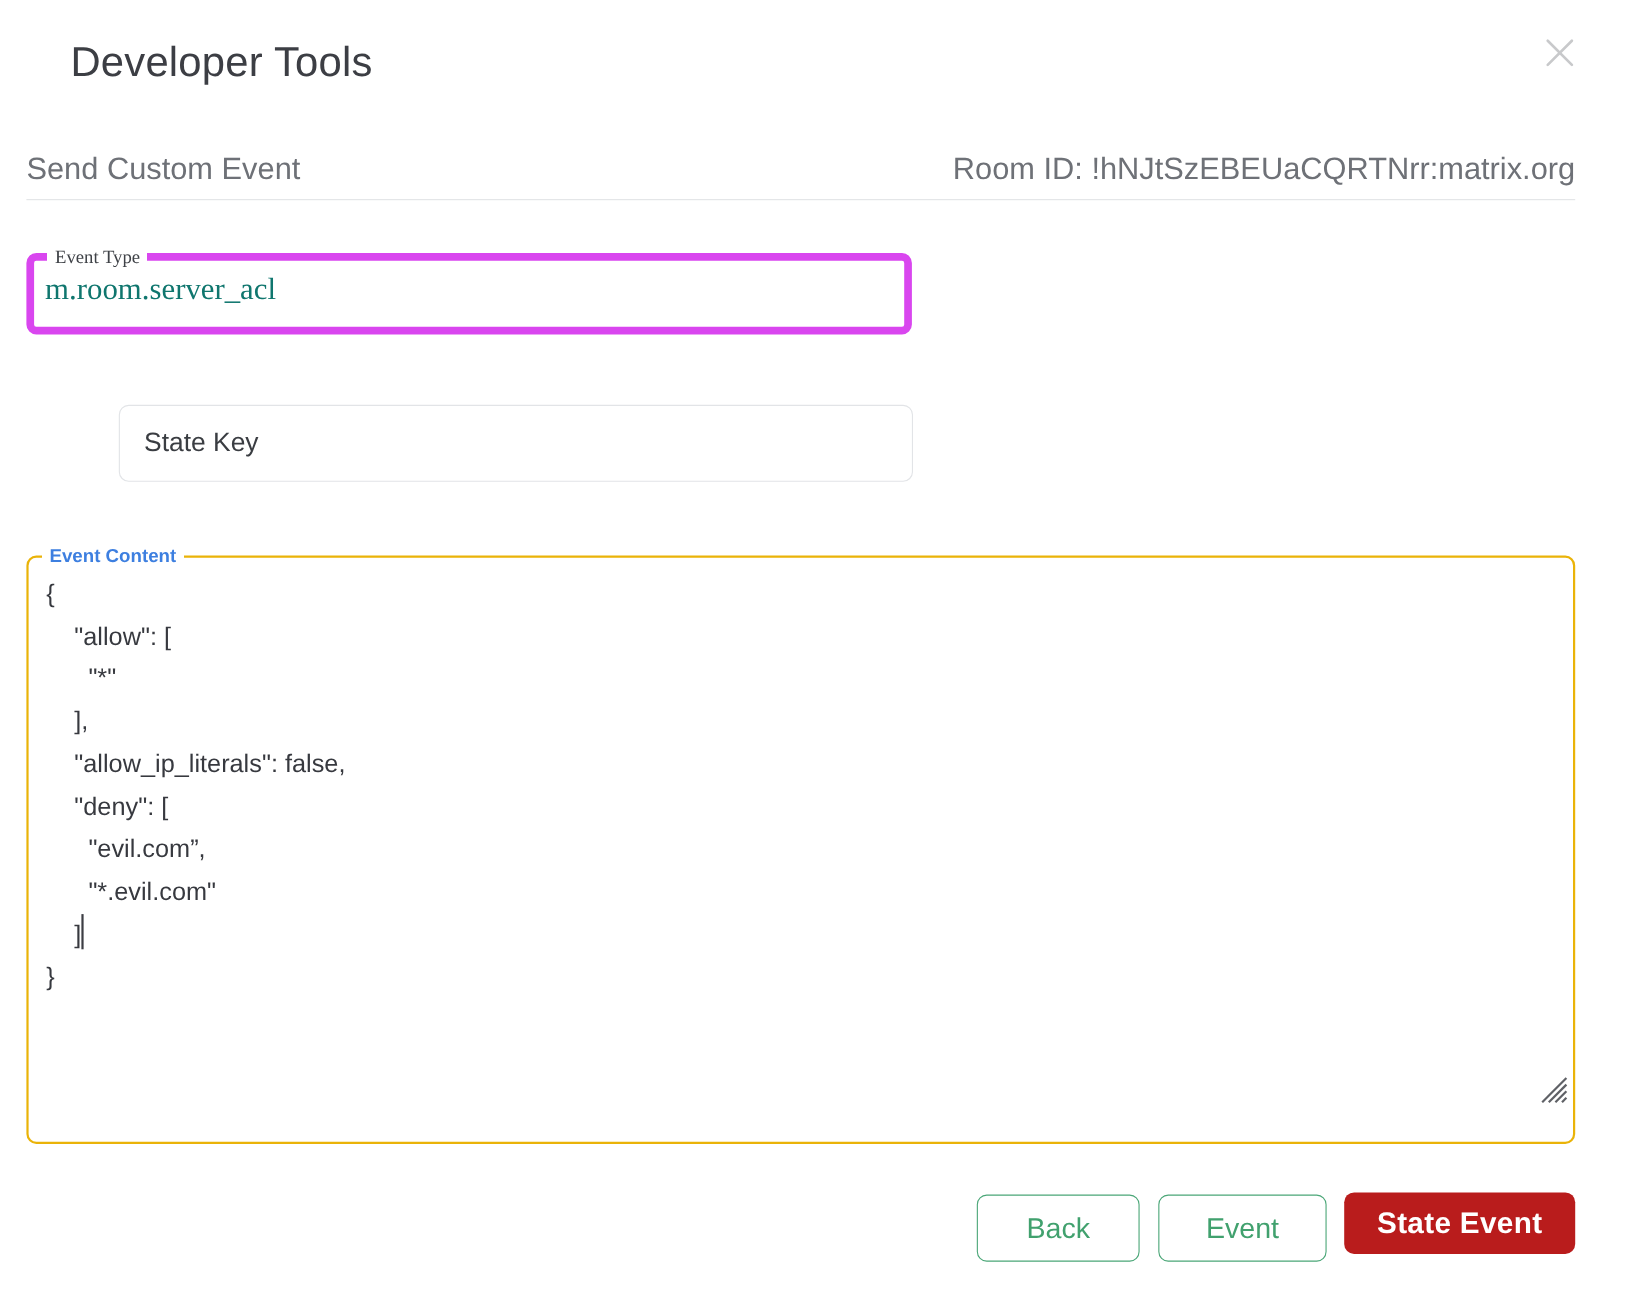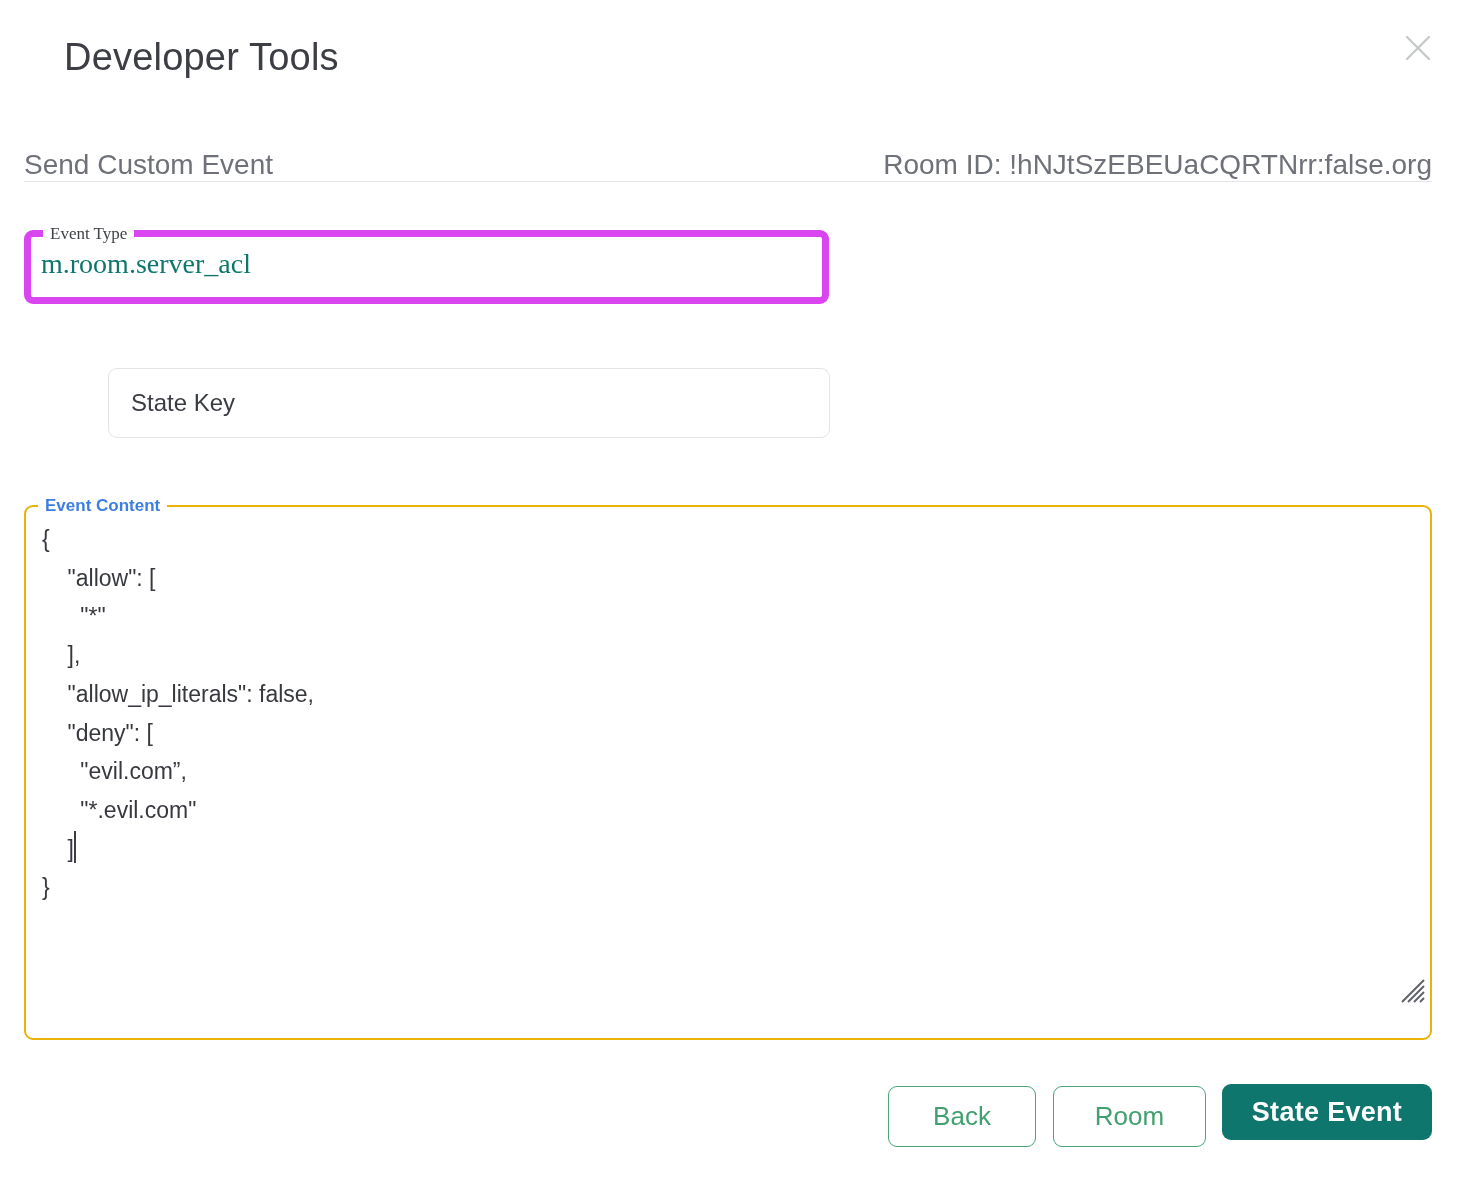--- a/index.html
+++ b/index.html
@@ -22,21 +22,21 @@
   .close-btn {
     position: absolute; left: 1398px; top: 28px;
     width: 40px; height: 40px;
     background: none; border: none; cursor: pointer;
     display: flex; align-items: center; justify-content: center;
   }
 
   
   .subheader {
     position: absolute; left: 24px; top: 138px; width: 1408px; height: 44px;
-    display: flex; justify-content: space-between; align-items: flex-end;
+    display: flex; justify-content: space-between; align-items: flex-start;
     border-bottom: 1px solid #e2e4e6;
   }
   .section-title { font-size: 28px; color: #6e7177; }
   .room-id { font-size: 28px; color: #6e7177; white-space: pre; }
 
   
   fieldset {
     position: absolute; border-radius: 9px; background: #fff;
   }
   fieldset legend {
@@ -96,41 +96,41 @@
     position: absolute; border-radius: 9px; cursor: pointer;
     font-family: inherit; display: flex; align-items: center; justify-content: center;
   }
   .btn-outline {
     background: #ffffff; border: 1.5px solid #4aa677;
     color: #41a16e; font-size: 26px; font-weight: 400;
   }
   .btn-back  { left: 888px;  top: 1086px; width: 148px; height: 61px; }
   .btn-send  { left: 1053px; top: 1086px; width: 153px; height: 61px; }
   .btn-filled {
-    background: #0f766e; border: none;
+    background: #b91c1c; border: none;
     color: #ffffff; font-size: 27px; font-weight: 700;
     letter-spacing: 0.3px;
   }
   .btn-state { left: 1222px; top: 1084px; width: 210px; height: 56px; }
 </style>
 </head>
 <body>
 
 <h1 class="dialog-title">Developer Tools</h1>
 
 <button class="close-btn" aria-label="Close">
   <svg width="34" height="34" viewBox="0 0 34 34">
     <line x1="6" y1="6" x2="28" y2="28" stroke="#c8c9cb" stroke-width="2.4" stroke-linecap="round"></line>
     <line x1="28" y1="6" x2="6" y2="28" stroke="#c8c9cb" stroke-width="2.4" stroke-linecap="round"></line>
   </svg>
 </button>
 
 <div class="subheader">
   <span class="section-title">Send Custom Event</span>
-  <span class="room-id"><span>Room ID: </span><span>!hNJtSzEBEUaCQRTNrr:false.org</span></span>
+  <span class="room-id"><span>Room ID: </span><span>!hNJtSzEBEUaCQRTNrr:matrix.org</span></span>
 </div>
 
 <fieldset class="event-type-fieldset">
   <legend>Event Type</legend>
   <input class="event-type-input" type="text" value="m.room.server_acl" style="">
 </fieldset>
 
 <div class="state-key-box">
   <input class="state-key-input" type="text" placeholder="State Key" style="">
 </div>
@@ -151,14 +151,14 @@
     <svg class="resize-handle" viewBox="0 0 28 28">
       <line x1="4" y1="26" x2="26" y2="4" stroke="#5f6166" stroke-width="2"></line>
       <line x1="10" y1="26" x2="26" y2="10" stroke="#5f6166" stroke-width="2"></line>
       <line x1="16" y1="26" x2="26" y2="16" stroke="#5f6166" stroke-width="2"></line>
       <line x1="22" y1="26" x2="26" y2="22" stroke="#5f6166" stroke-width="2"></line>
     </svg>
   </div>
 </fieldset>
 
 <button class="btn btn-outline btn-back">Back</button>
-<button class="btn btn-outline btn-send">Room</button>
+<button class="btn btn-outline btn-send">Event</button>
 <button class="btn btn-filled btn-state">State Event</button>
 
 </body></html>

